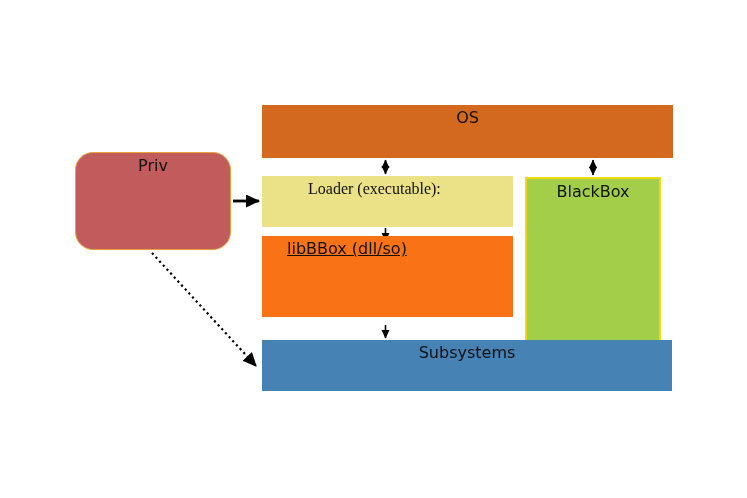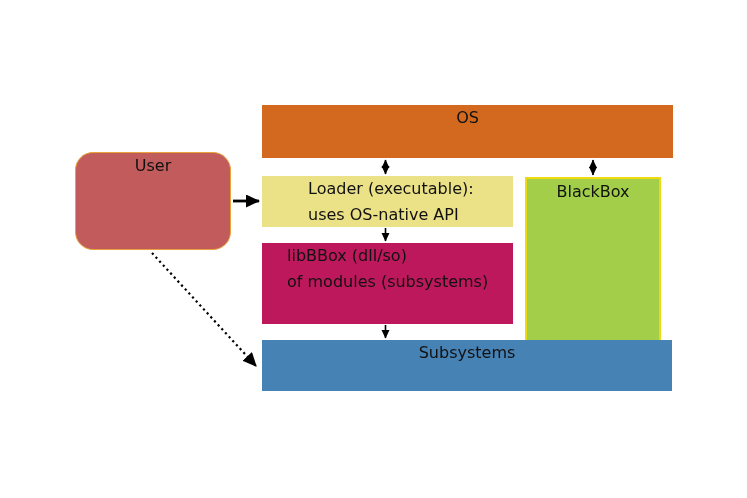--- a/index.html
+++ b/index.html
@@ -43,26 +43,28 @@
     left: 75px; top: 152px; width: 156px; height: 98px;
     background: #c25b5b;
     border: 1.5px solid #e8a33b;
     border-radius: 18px;
   }
   .loader {
     left: 262px; top: 176px; width: 251px; height: 51px;
     background: #ebe187;
     align-items: flex-start;
     padding-left: 46px;
+    font-family: Liberation Serif, serif;
   }
   .libbbox {
-    left: 262px; top: 243px; width: 251px; height: 81px;
-    background: #be185d;
+    left: 262px; top: 236px; width: 251px; height: 81px;
+    background: #f97316;
     align-items: flex-start;
     padding-left: 25px;
+    text-decoration: underline;
   }
   .framework {
     left: 525px; top: 177px; width: 136px; height: 192px;
     background: #a2ce4a;
     border: 2px solid #eed912;
   }
   .subsystems {
     left: 262px; top: 340px; width: 410px; height: 51px;
     background: #4682b4;
     line-height: 25px;
@@ -90,31 +92,29 @@
     <line class="thin" x1="385.5" y1="325" x2="385.5" y2="338" marker-end="url(#ah)"></line>
     <line class="thin" x1="593" y1="327" x2="593" y2="338" marker-start="url(#ah)" marker-end="url(#ah)"></line>
     <line class="dotted" x1="152" y1="253" x2="256" y2="366" marker-end="url(#ah-big)"></line>
   </svg>
 
   <div class="box os center">
     <span class="line">OS</span>
   </div>
 
   <div class="box user center">
-    <span class="line">User</span>
+    <span class="line">Priv</span>
   </div>
 
   <div class="box loader">
     <span class="line">Loader (executable):</span>
-    <span class="line">uses OS-native API</span>
   </div>
 
   <div class="box libbbox">
     <span class="line">libBBox (dll/so)</span>
-    <span class="line">of modules (subsystems)</span>
   </div>
 
   <div class="box framework center">
     <span class="line">BlackBox</span>
   </div>
 
   <div class="box subsystems center">
     <span class="line">Subsystems</span>
   </div>
 

